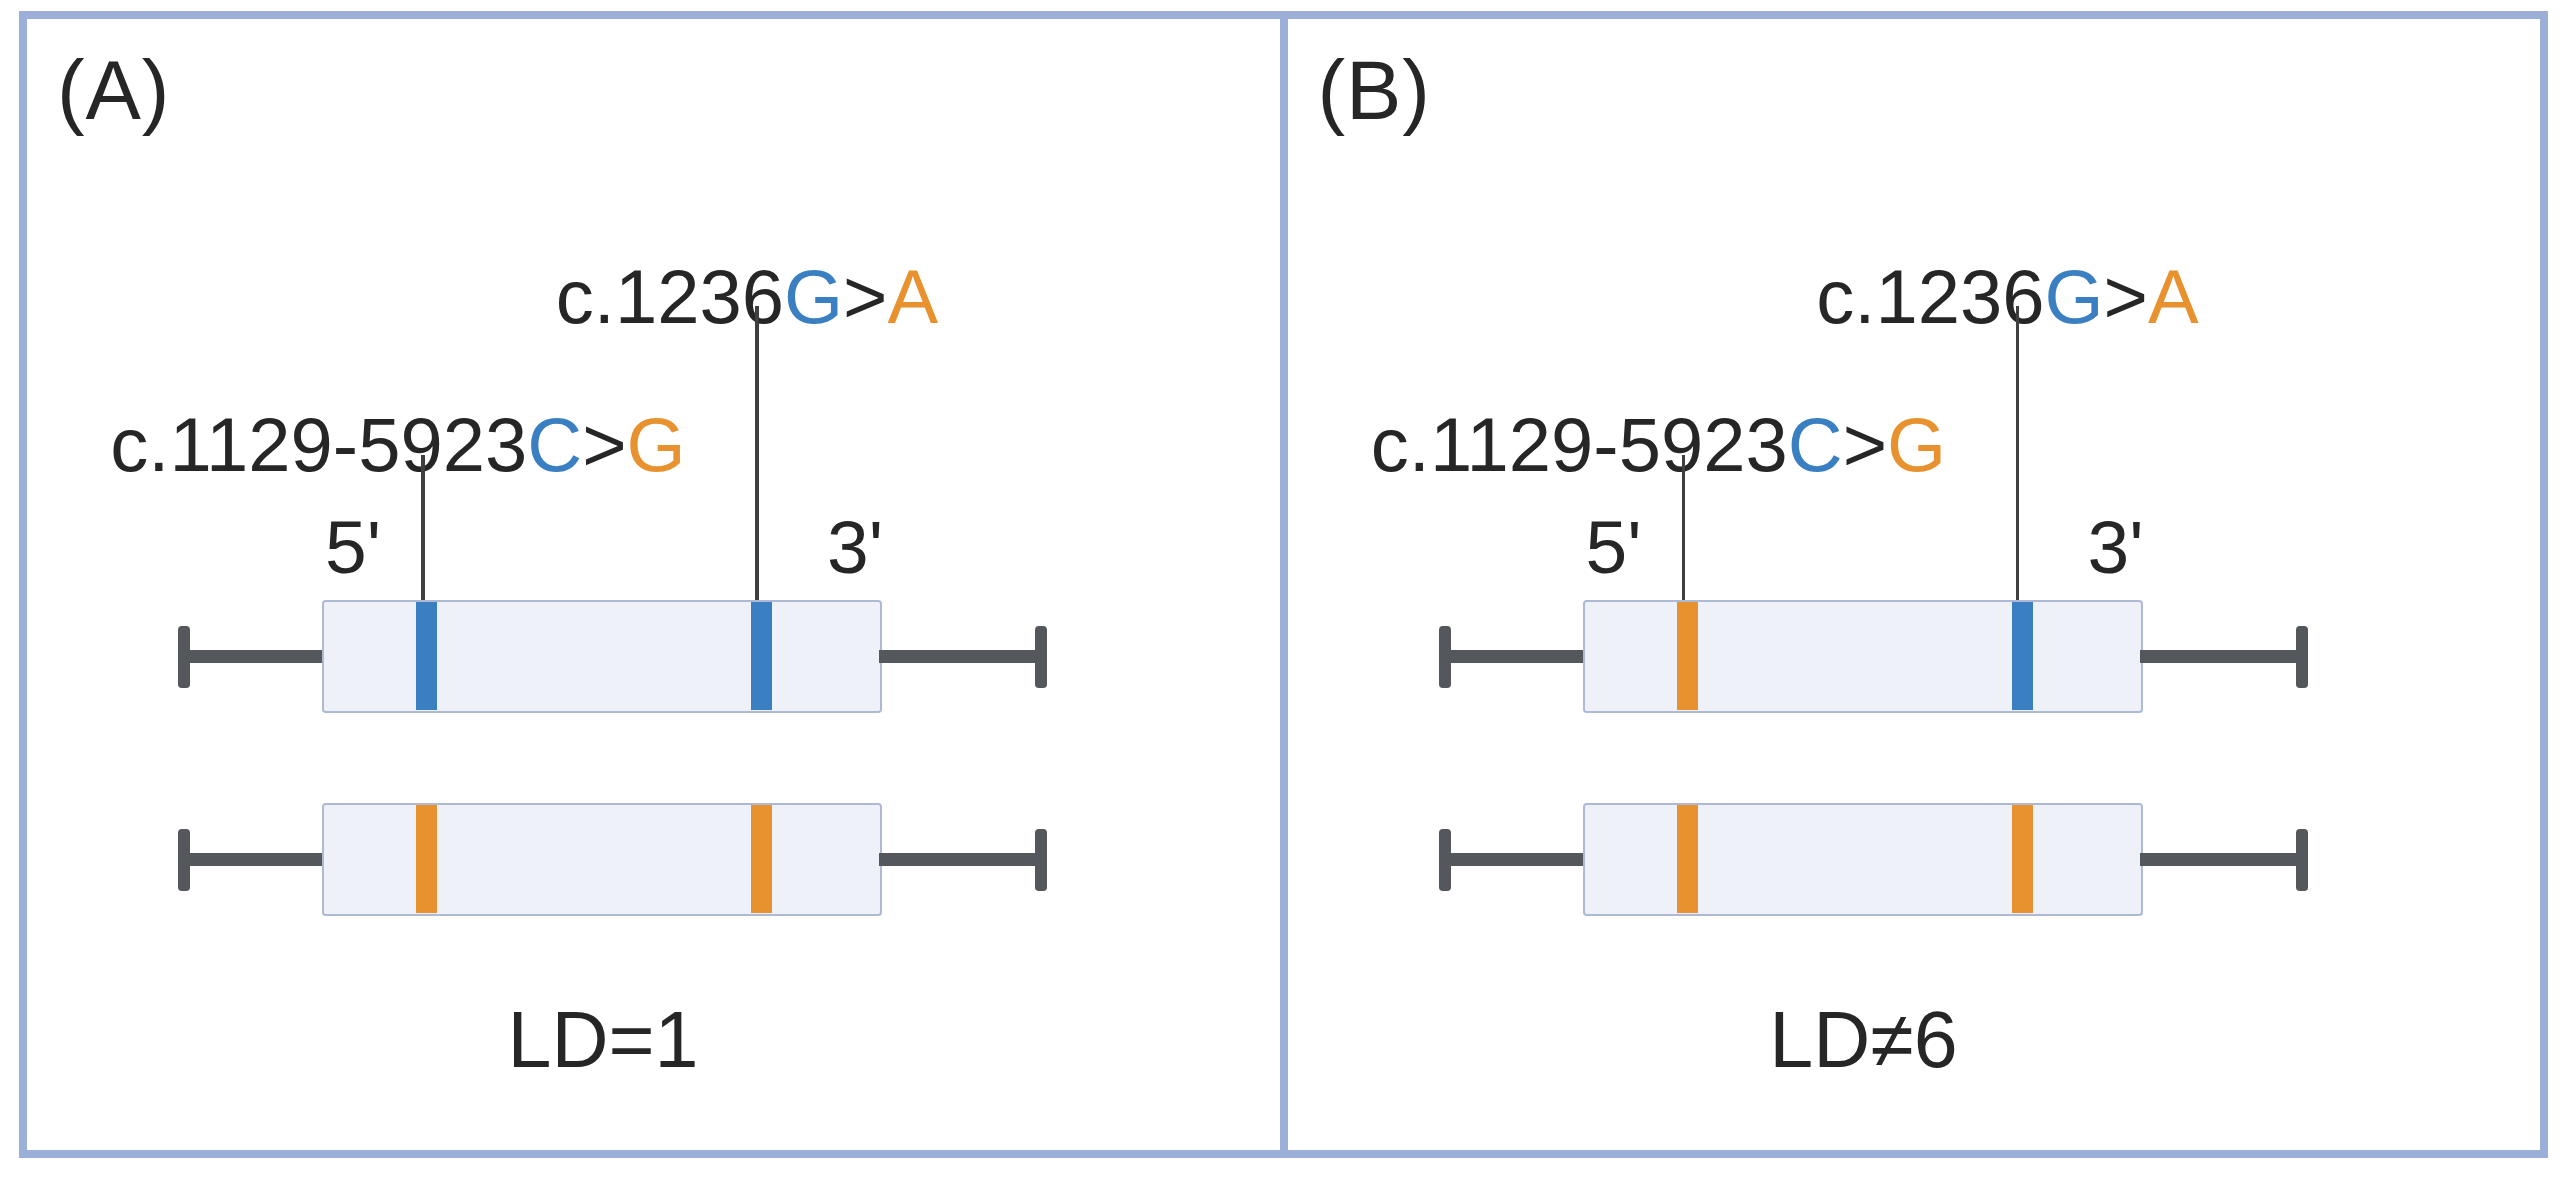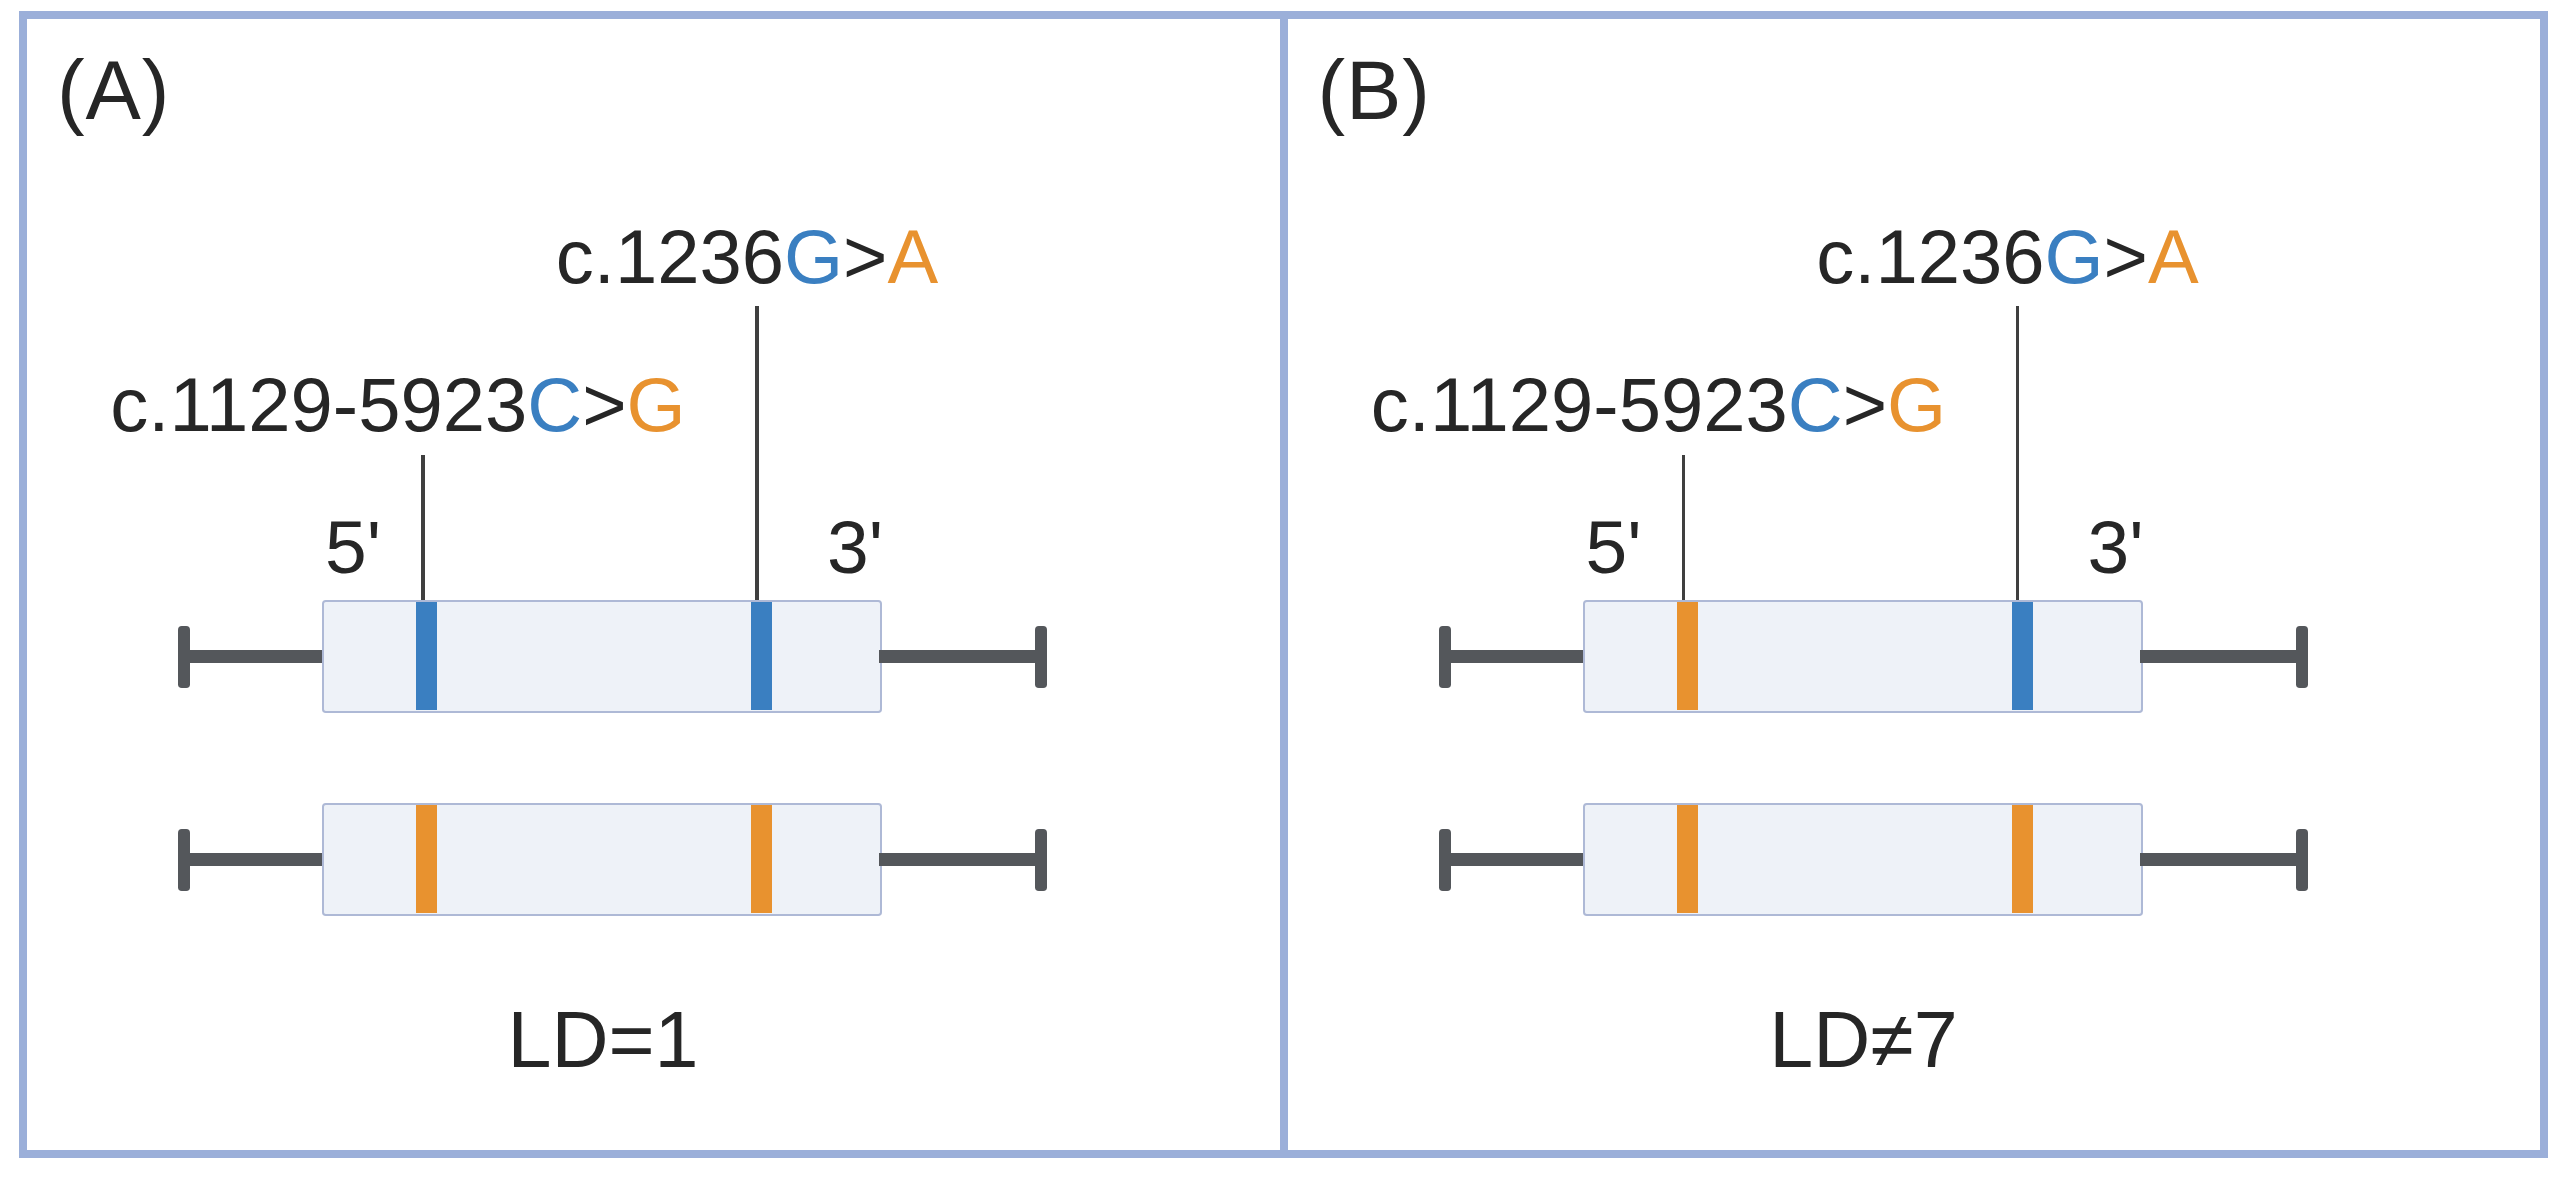--- a/index.html
+++ b/index.html
@@ -29,20 +29,21 @@
     font-size: 83px;
     line-height: 1;
     letter-spacing: 0.9px;
   }
   .variant-label {
     position: absolute;
     transform: translateX(-50%);
     font-size: 76px;
     line-height: 1;
     white-space: nowrap;
+    margin-top: 40px;
   }
   .variant-label.top  { left: 720px; top: 200px; }
   .variant-label.side { left: 371px; top: 348px; }
 
   .leader {
     position: absolute;
     width: 3.8px;
     background: var(--leader, #3f3f3f);
   }
   .leader.from-top  { left: 728px; top: 287px; height: 294px; }
@@ -187,18 +188,18 @@
         <div class="whisker-cap capL"></div>
         <div class="whisker-line lineL"></div>
         <div class="gene-box">
           <div class="band b1" style="background: rgb(232, 146, 47);"></div>
           <div class="band b2" style="background: rgb(232, 146, 47);"></div>
         </div>
         <div class="whisker-line lineR"></div>
         <div class="whisker-cap capR"></div>
       </div>
 
-      <div class="caption">LD≠7</div>
+      <div class="caption">LD≠6</div>
     </div>
 
   </div>
 </div>
 
 
 </body></html>

